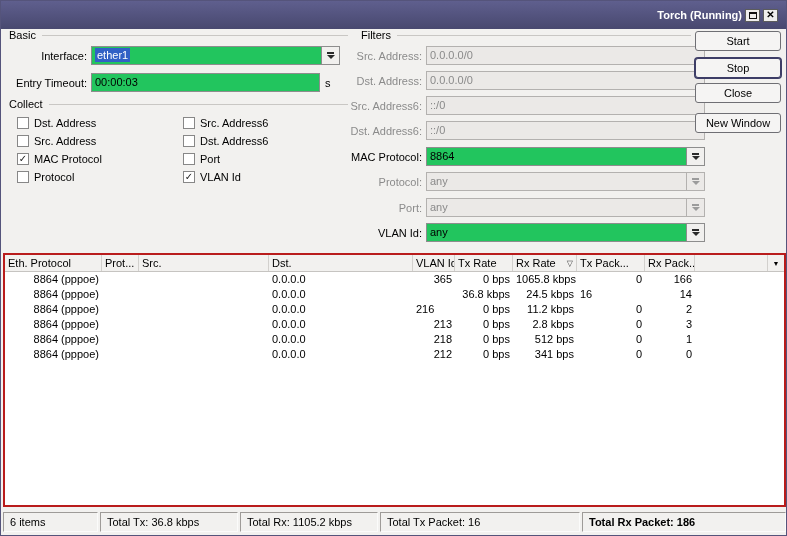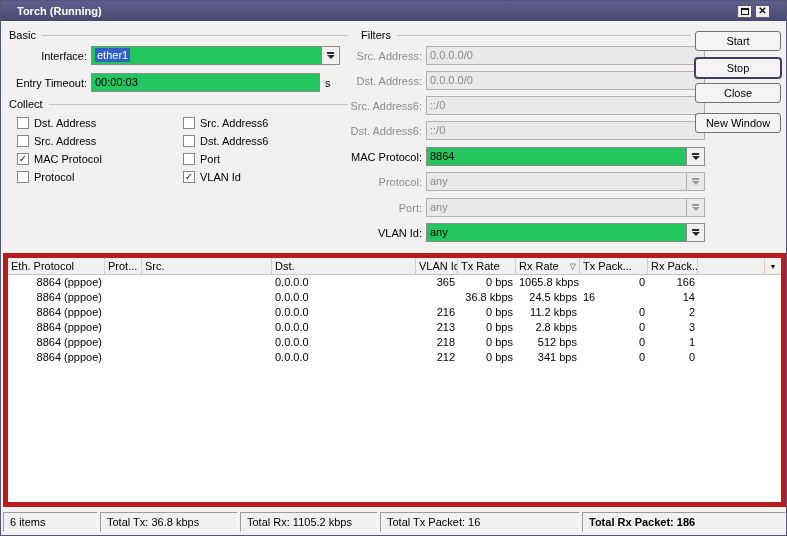--- a/index.html
+++ b/index.html
@@ -3,23 +3,23 @@
 <meta charset="utf-8">
 <style>
   * { margin:0; padding:0; box-sizing:border-box; }
   html,body { background:#ffffff; }
   body { font-family:"Liberation Sans", sans-serif; font-size:11px; color:#000; }
 
   .window { position:relative; width:787px; height:536px; border:1px solid #55547b;
             background:#f2f1ef; overflow:hidden; }
 
   
-  .titlebar { position:absolute; top:0; left:0; right:0; height:20px;
+  .titlebar { position:absolute; top:0; left:0; right:0; height:28px;
               background:linear-gradient(180deg, var(--titlebar-hi,#5f5f8e), var(--titlebar-lo,#48486f));
-              color:#fff; display:flex; align-items:center; padding:0 16px; }
+              color:#fff; display:flex; align-items:center; padding:0 8px;text-align:right; }
   .tb-title { flex:1; font-weight:bold; font-size:11px; white-space:nowrap; }
   .tb-btn { width:15px; height:13px; background:#efeeec; border:1px solid #5c5c5c;
             display:flex; align-items:center; justify-content:center; margin-left:3px;
             color:#000; line-height:1; cursor:default; }
   .min-glyph { display:block; width:8px; height:7px; border:1px solid #111; border-top-width:2px; }
   .close-glyph { font-size:10px; font-weight:bold; line-height:1; }
 
   .content { position:absolute; top:19px; left:0; right:0; bottom:0; }
 
   
@@ -62,21 +62,21 @@
   .f-row .field-wrap { width:279px; }
 
   
   .btn { position:absolute; left:694px; width:86px; height:20px; background:#f5f4f3;
          border:1px solid #6f6f74; border-radius:3px; display:flex; align-items:center;
          justify-content:center; cursor:default; }
   .btn.focused { border-color:#3d3d66; box-shadow:0 0 0 1px #3d3d66; }
 
   
   .table { position:absolute; left:2px; top:233px; width:783px; height:254px;
-           border:5px solid #b91c1c; background:#fff; display:flex; flex-direction:column; }
+           border:2px solid #b91c1c; background:#fff; display:flex; flex-direction:column; }
   .thead { display:flex; height:17px; background:#f2f1ef; border-bottom:1px solid #c6c4c1; flex:0 0 auto; }
   .th { padding:2px 3px; border-right:1px solid #d2d0cd; white-space:nowrap; overflow:hidden;
         display:flex; align-items:center; }
   .th.sorted { justify-content:space-between; }
   .sort-ind { font-size:8px; color:#444; margin-left:4px; }
   .th.filler { flex:1; border-right:none; }
   .th.ddbtn { width:17px; padding:0; border-right:none; border-left:1px solid #d2d0cd;
               justify-content:center; font-size:7px; cursor:default; }
   .tbody { flex:1; overflow:hidden; }
   .tr { display:flex; height:15px; }
@@ -291,21 +291,21 @@
             <div class="td" style="width: 58px; text-align: right;">36.8 kbps</div>
             <div class="td" style="width: 64px; text-align: right;">24.5 kbps</div>
             <div class="td" style="width: 68px; text-align: left;">16</div>
             <div class="td" style="width: 50px; text-align: right;">14</div>
           </div>
           <div class="tr">
             <div class="td" style="width: 97px; text-align: right;">8864 (pppoe)</div>
             <div class="td" style="width: 37px; text-align: left;"></div>
             <div class="td" style="width: 130px; text-align: left;"></div>
             <div class="td" style="width: 144px; text-align: left;">0.0.0.0</div>
-            <div class="td" style="width: 42px; text-align: right;">216</div>
+            <div class="td" style="width: 42px; text-align: left;">216</div>
             <div class="td" style="width: 58px; text-align: right;">0 bps</div>
             <div class="td" style="width: 64px; text-align: right;">11.2 kbps</div>
             <div class="td" style="width: 68px; text-align: right;">0</div>
             <div class="td" style="width: 50px; text-align: right;">2</div>
           </div>
           <div class="tr">
             <div class="td" style="width: 97px; text-align: right;">8864 (pppoe)</div>
             <div class="td" style="width: 37px; text-align: left;"></div>
             <div class="td" style="width: 130px; text-align: left;"></div>
             <div class="td" style="width: 144px; text-align: left;">0.0.0.0</div>

